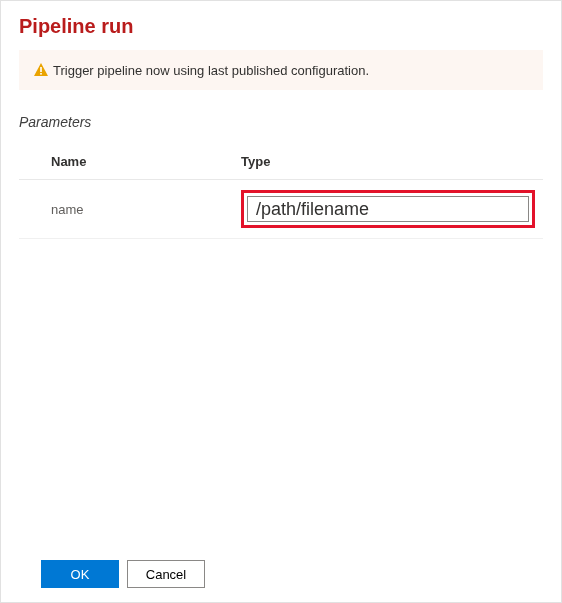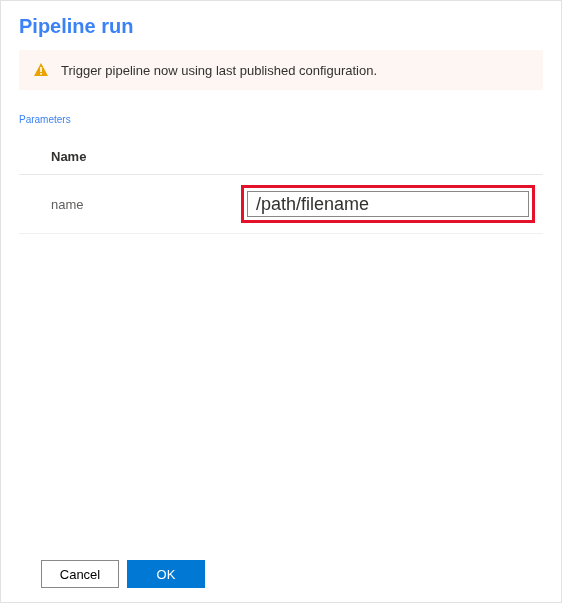--- a/index.html
+++ b/index.html
@@ -12,38 +12,39 @@
     .panel {
       width: 562px;
       height: 603px;
       border: 1px solid #e1e1e1;
       position: relative;
     }
     .panel-title {
       font-size: 20px;
       font-weight: 600;
       padding: 14px 18px 12px 18px;
-      color: #3b82f6;
+      color: #b91c1c;
     }
     .info-bar {
       background: #fdf6f2;
       margin: 0 18px;
       padding: 12px 14px;
       display: flex;
       align-items: flex-end;
-      gap: 12px;
+      gap: 4px;
     }
     .info-bar .msg {
       font-size: 13px;
       color: #323130;
     }
     .section-label {
       padding: 24px 18px 8px 18px;
-      font-size: 10px;
-      color: #3b82f6;
+      font-size: 14px;
+      color: #404040;
+      font-style: italic;
     }
     .params-table {
       margin: 6px 18px 0 18px;
     }
     .params-head {
       display: flex;
       padding: 10px 8px;
       border-bottom: 1px solid #e8e8e8;
       font-size: 13px;
       font-weight: 600;
@@ -120,29 +121,30 @@
       </svg>
     </span>
     <span class="msg">Trigger pipeline now using last published configuration.</span>
   </div>
 
   <div class="section-label">Parameters</div>
 
   <div class="params-table">
     <div class="params-head">
       <div class="col-name">Name</div>
+      <div class="col-type">Type</div>
     </div>
     <div class="params-row">
       <div class="col-name name-cell">name</div>
       <div class="col-value">
         <div class="value-highlight">
           <input type="text" class="value-input" value="/path/filename" style="">
         </div>
       </div>
     </div>
   </div>
 
   <div class="footer">
+    <button class="btn btn-primary">OK</button>
     <button class="btn">Cancel</button>
-    <button class="btn btn-primary">OK</button>
   </div>
 
 </div>
 
 </body></html>

